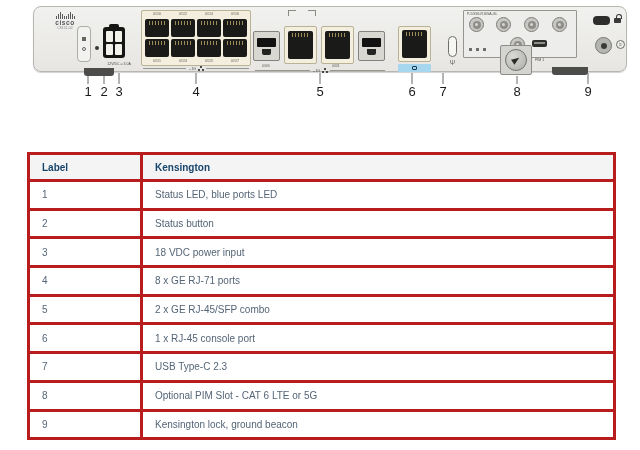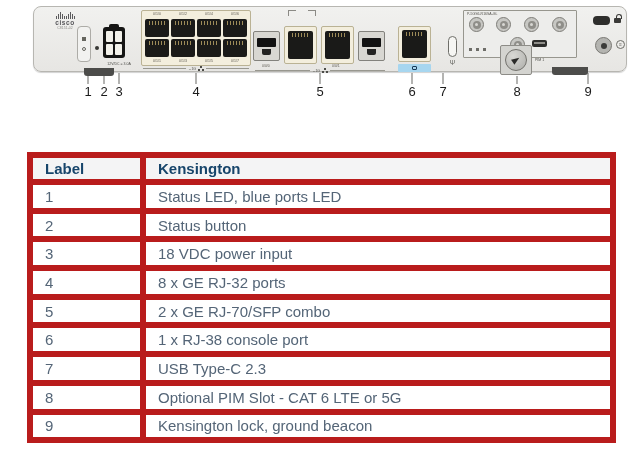--- a/index.html
+++ b/index.html
@@ -138,22 +138,22 @@
   
   .leader { position:absolute; top:73px; height:11px; width:1px; background:#6b6b67;
             transform:translateX(-50%); }
   .callout { position:absolute; top:84px; transform:translateX(-50%);
              font-size:13px; color:#1b1b1b; }
 
   
   .spec-table { position:absolute; left:27px; top:152px; width:589px;
                 border-collapse:collapse; table-layout:fixed; }
   .spec-table col.c1 { width:113px; }
-  .spec-table th, .spec-table td { border:6px solid #b91c1c; text-align:left;
-                padding:0 0 0 12px; font-size:15px; }
+  .spec-table th, .spec-table td { border:3px solid #b91c1c; text-align:left;
+                padding:0 0 0 12px; font-size:10px; }
   .spec-table th { height:27px; background:#f4f4f5; font-weight:bold; }
   .spec-table td { height:28.7px; background:#ffffff; }
 </style>
 </head>
 <body>
 
 <div id="stage">
 
   <div class="chassis">
 
@@ -330,29 +330,29 @@
       <tr>
         <td>2</td>
         <td>Status button</td>
       </tr>
       <tr>
         <td>3</td>
         <td>18 VDC power input</td>
       </tr>
       <tr>
         <td>4</td>
-        <td>8 x GE RJ-32 ports</td>
+        <td>8 x GE RJ-71 ports</td>
       </tr>
       <tr>
         <td>5</td>
-        <td>2 x GE RJ-70/SFP combo</td>
+        <td>2 x GE RJ-45/SFP combo</td>
       </tr>
       <tr>
         <td>6</td>
-        <td>1 x RJ-38 console port</td>
+        <td>1 x RJ-45 console port</td>
       </tr>
       <tr>
         <td>7</td>
         <td>USB Type-C 2.3</td>
       </tr>
       <tr>
         <td>8</td>
         <td>Optional PIM Slot - CAT 6 LTE or 5G</td>
       </tr>
       <tr>

